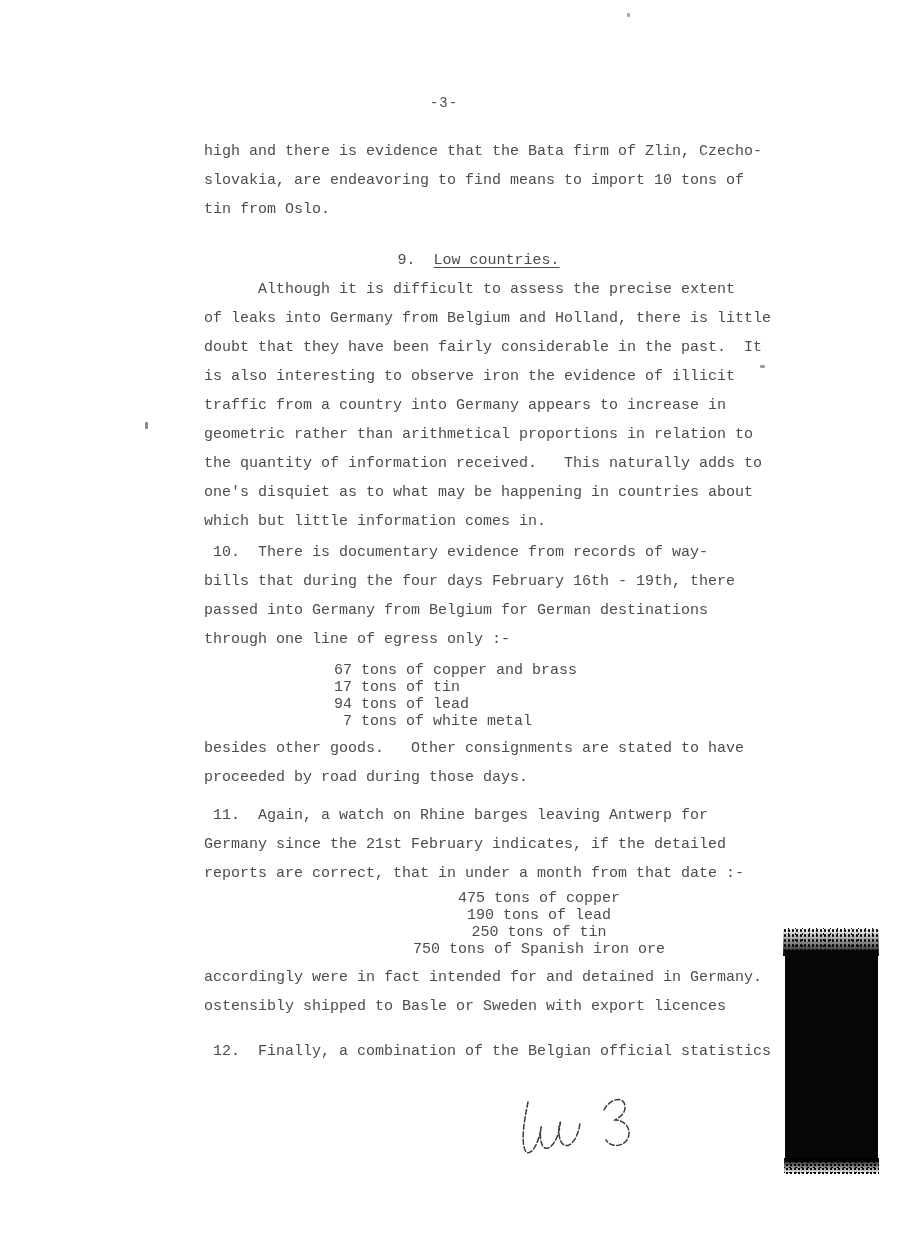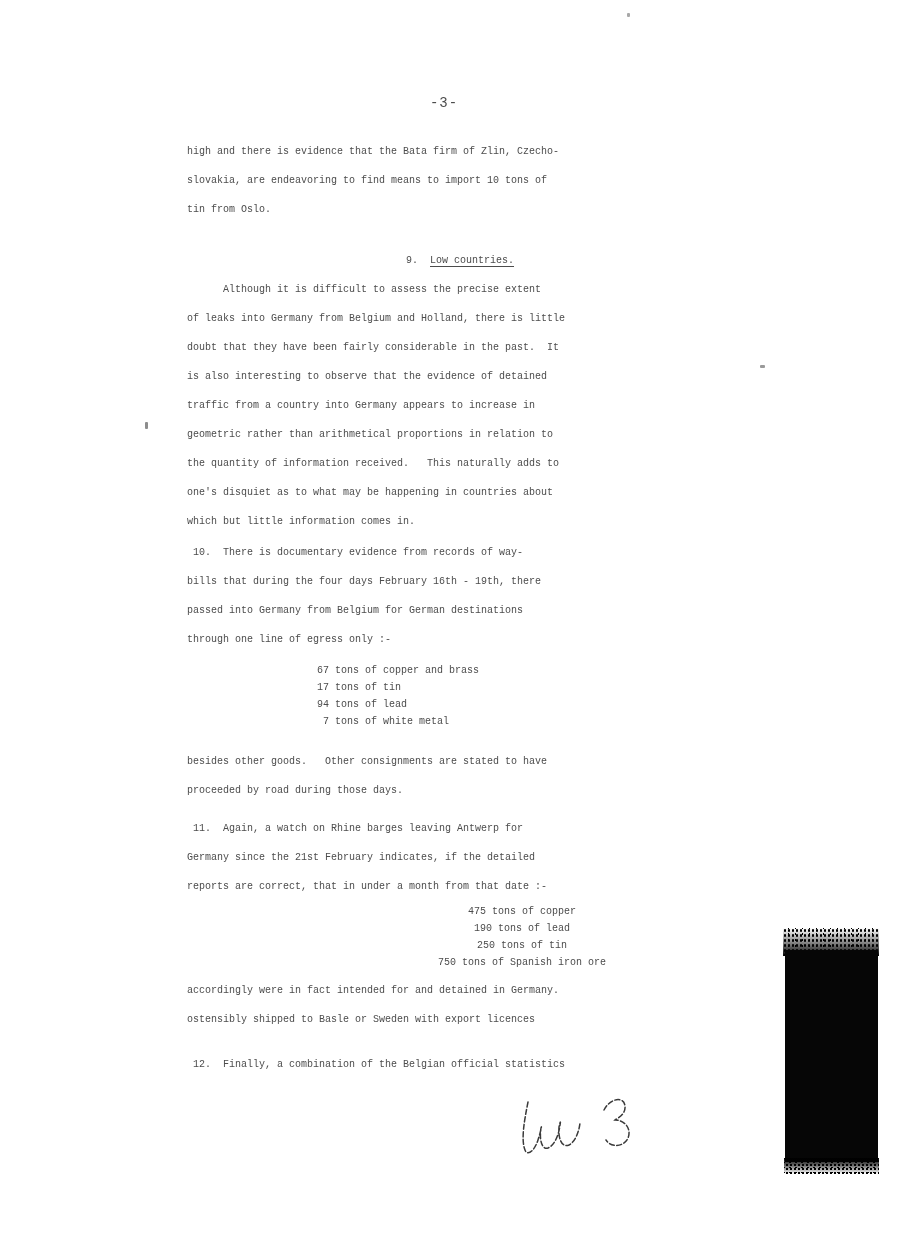--- a/index.html
+++ b/index.html
@@ -14,33 +14,33 @@
   .page-number{
     position:absolute;
     top:95px;left:0;right:12px;
     text-align:center;
     font-size:14px;
     letter-spacing:1px;
     filter:blur(0.3px);
   }
   .text-column{
     position:absolute;
-    left:187px;top:137px;
+    left:204px;top:137px;
     width:540px;
-    font-size:10px;
+    font-size:15px;
     line-height:29px;
     filter:blur(0.35px);
   }
   .line{white-space:pre;}
   .block.list{line-height:17px;padding-left:130px;margin-top:8px;}
   .underlined{text-decoration:underline;text-underline-offset:3px;}
   
   .block:nth-child(2){margin-top:22px;text-align:center;}
   .block:nth-child(4){margin-top:2px;}
-  .block:nth-child(6){margin-top:17px;}
+  .block:nth-child(6){margin-top:4px;}
   .block:nth-child(7){margin-top:9px;}
   .block:nth-child(8){margin-top:2px;text-align:center;}
   .block:nth-child(9){margin-top:5px;}
   .block:nth-child(10){margin-top:16px;}
   
   .redaction-main{
     position:absolute;left:785px;top:950px;width:93px;height:212px;
     background:#060606;
   }
   .redaction-fade-top{
@@ -82,21 +82,21 @@
         <div class="line">slovakia, are endeavoring to find means to import 10 tons of</div>
         <div class="line">tin from Oslo.</div>
       </div>
       <div class="block heading">
         <div class="line"><span> 9.  </span><span class="underlined">Low countries.</span></div>
       </div>
       <div class="block para">
         <div class="line">      Although it is difficult to assess the precise extent</div>
         <div class="line">of leaks into Germany from Belgium and Holland, there is little</div>
         <div class="line">doubt that they have been fairly considerable in the past.  It</div>
-        <div class="line">is also interesting to observe that the evidence of detained</div>
+        <div class="line">is also interesting to observe iron the evidence of illicit</div>
         <div class="line">traffic from a country into Germany appears to increase in</div>
         <div class="line">geometric rather than arithmetical proportions in relation to</div>
         <div class="line">the quantity of information received.   This naturally adds to</div>
         <div class="line">one's disquiet as to what may be happening in countries about</div>
         <div class="line">which but little information comes in.</div>
       </div>
       <div class="block para">
         <div class="line"> 10.  There is documentary evidence from records of way-</div>
         <div class="line">bills that during the four days February 16th - 19th, there</div>
         <div class="line">passed into Germany from Belgium for German destinations</div>

